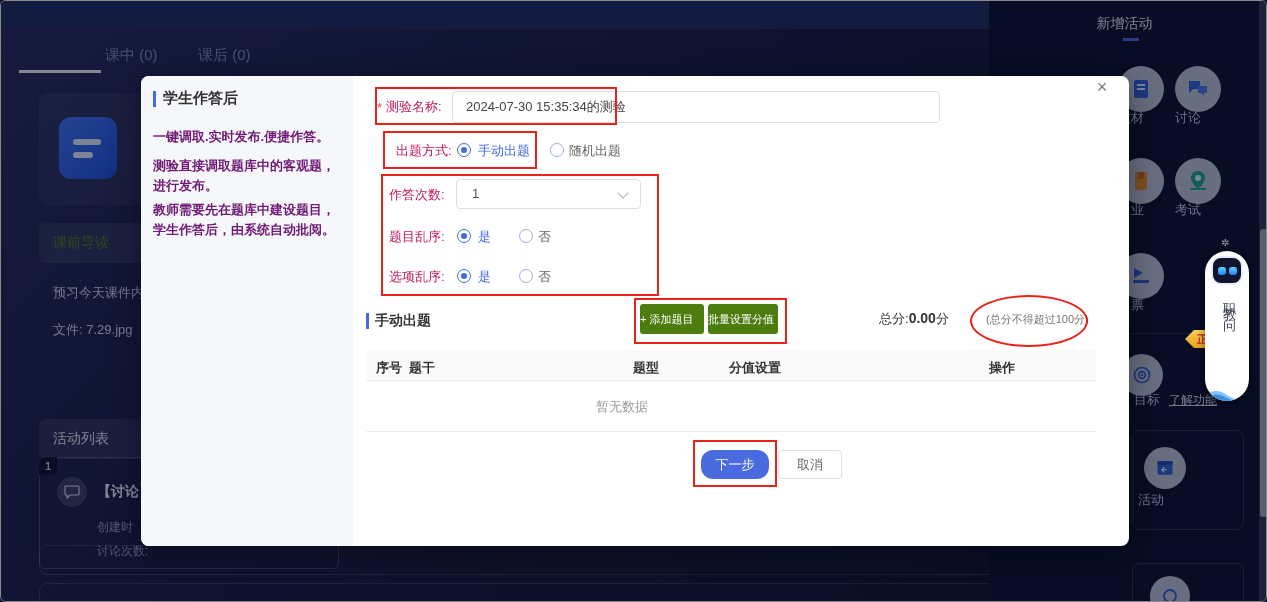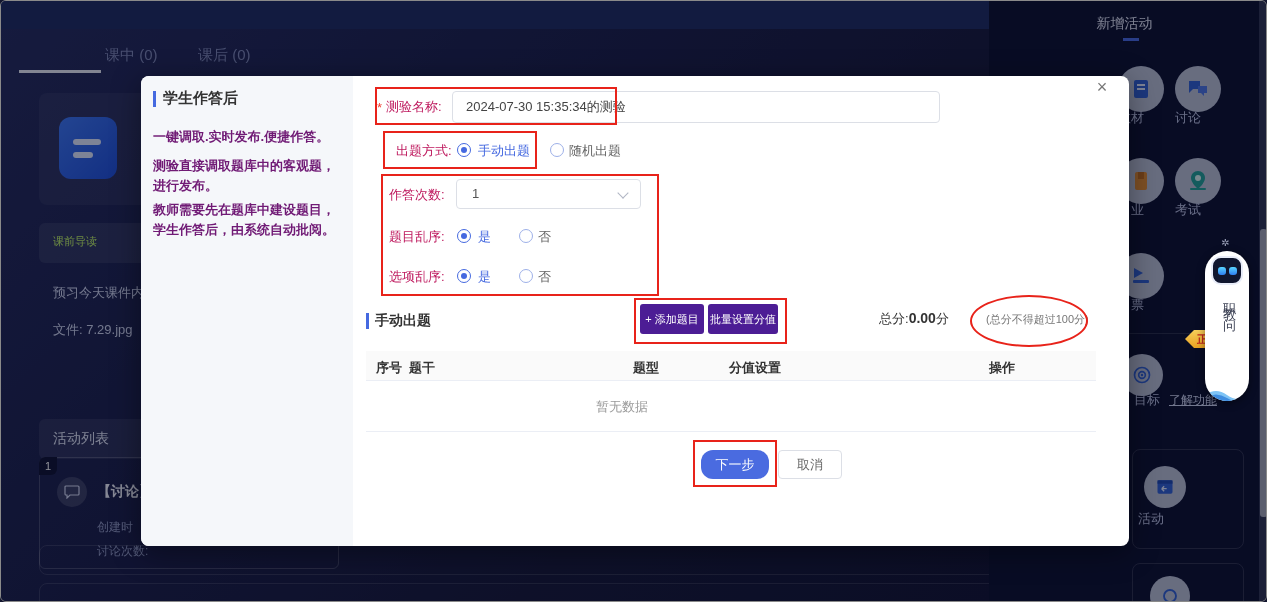--- a/index.html
+++ b/index.html
@@ -21,21 +21,21 @@
   #tab-post { left:197px; }
   .bg-card { background:rgba(255,255,255,0.05); border-radius:8px; z-index:1; }
   #doc-card { left:38px; top:92px; width:300px; height:112px; }
   #doc-icon { left:58px; top:116px; width:58px; height:62px; border-radius:12px;
               background:linear-gradient(135deg,#3b76f2,#1d4ed8); }
   #doc-icon .bar1,#doc-icon .bar2 { position:absolute; background:#dfe7fb; border-radius:3px; height:6px; }
   #doc-icon .bar1 { left:14px; top:22px; width:28px; }
   #doc-icon .bar2 { left:14px; top:35px; width:20px; }
   .pill { background:rgba(255,255,255,0.08); border-radius:6px; z-index:1; }
   #guide-pill { left:38px; top:222px; width:300px; height:40px; }
-  #guide-pill-label { left:52px; top:233px; font-size:11px; color:#bef264; }
+  #guide-pill-label { left:52px; top:233px; font-size:14px; color:#4d7c0f; }
   #guide-text { left:52px; top:283px; font-size:13px; color:#ccd3ec; z-index:1; }
   #file-text { left:52px; top:320px; font-size:13px; color:#ccd3ec; z-index:1; }
   #list-pill { left:38px; top:418px; width:300px; height:40px; }
   #list-pill-label { left:52px; top:429px; font-size:14px; color:#dfe4f5; }
   #disc-card { left:38px; top:456px; width:300px; height:112px; border:1px solid rgba(255,255,255,0.18);
                border-radius:6px; z-index:1; }
   #disc-num { left:38px; top:456px; width:18px; height:18px; background:#0d1230; color:#fff;
               font-size:11px; text-align:center; line-height:18px; z-index:1; border-radius:6px 0 6px 0; }
   #disc-chat { left:56px; top:476px; width:30px; height:30px; border-radius:50%;
                background:rgba(255,255,255,0.14); z-index:1; }
@@ -52,21 +52,21 @@
   #sidebar-underline { left:134px; top:37px; width:16px; height:3px; background:#4569e0; position:absolute; }
   .side-circle { position:absolute; width:46px; height:46px; border-radius:50%;
                  background:rgba(215,222,240,0.85); }
   .side-circle svg { position:absolute; left:11px; top:11px; }
   .side-label { position:absolute; font-size:13px; color:#b9c1e0; }
   #side-divider { left:140px; top:332px; width:112px; height:1px; background:rgba(255,255,255,0.12); position:absolute; }
   #goal-circle { left:132px; top:353px; width:42px; height:42px; }
   #goal-label { left:145px; top:390px; }
   #learn-link { left:180px; top:391px; font-size:12px; color:#cdd4ee; text-decoration:underline; position:absolute; }
   .side-card { position:absolute; border:1px solid rgba(255,255,255,0.14); border-radius:8px; }
-  #import-card { left:143px; top:448px; width:112px; height:100px; }
+  #import-card { left:143px; top:429px; width:112px; height:100px; }
   #bottom-side-card { left:143px; top:562px; width:112px; height:52px; }
   
   #version-badge { left:1184px; top:329px; width:62px; height:18px; z-index:4;
                    background:linear-gradient(180deg,#f7cf5a,#e9a222); color:#c0281e; font-weight:bold;
                    font-size:11px; line-height:18px; padding-left:12px;
                    clip-path:polygon(0 50%, 9px 0, 100% 0, 100% 100%, 9px 100%); }
   #assistant { left:1202px; top:236px; width:48px; height:168px; z-index:4; }
   #assistant-gear { position:absolute; left:18px; top:0; font-size:10px; color:#9aa0b8; }
   #assistant-pill { position:absolute; left:2px; top:14px; width:44px; height:150px; background:#fff;
                     border-radius:22px; box-shadow:0 2px 8px rgba(0,0,0,0.45); overflow:hidden; }
@@ -111,22 +111,22 @@
   #attempts-select { position:absolute; left:315px; top:103px; width:185px; height:30px;
                      border:1px solid #dcdfe6; border-radius:4px; font-size:13px; color:#555;
                      line-height:28px; padding-left:15px; background:#fff; }
   #attempts-chevron { position:absolute; left:478px; top:113px; width:8px; height:8px;
                       border-right:1.5px solid #b0b6c4; border-bottom:1.5px solid #b0b6c4;
                       transform:rotate(45deg); }
   #shuffleq-label { left:248px; top:152px; }
   #shuffleo-label { left:248px; top:192px; }
   #manual-bar { position:absolute; left:225px; top:237px; width:3px; height:16px; background:#4569e0; }
   #manual-title { position:absolute; left:234px; top:236px; font-size:14px; font-weight:bold; color:#333; }
-  .navy-btn { position:absolute; top:228px; height:30px; background:#4c1d95; color:#fff; font-size:11px;
-              border:none; border-radius:3px; text-align:center; line-height:30px; cursor:pointer; }
+  .navy-btn { position:absolute; top:228px; height:30px; background:#4d7c0f; color:#fff; font-size:11px;
+              border:none; border-radius:3px; text-align:left; line-height:30px; cursor:pointer; }
   #add-btn { left:499px; width:64px; }
   #batch-btn { left:567px; width:70px; }
   #total-text { position:absolute; left:738px; top:234px; font-size:13px; color:#333; }
   #total-text b { font-size:14px; }
   #total-hint { position:absolute; left:845px; top:236px; font-size:11px; color:#777; }
   #table-header { position:absolute; left:225px; top:275px; width:730px; height:30px; background:#fafafa;
                   border-bottom:1px solid #ebeef5; }
   .th { position:absolute; top:8px; font-size:13px; font-weight:bold; color:#333; }
   #th-0 { left:10px; } #th-1 { left:43px; } #th-2 { left:267px; } #th-3 { left:363px; } #th-4 { left:623px; }
   #table-empty { position:absolute; left:455px; top:322px; font-size:13px; color:#999; }

